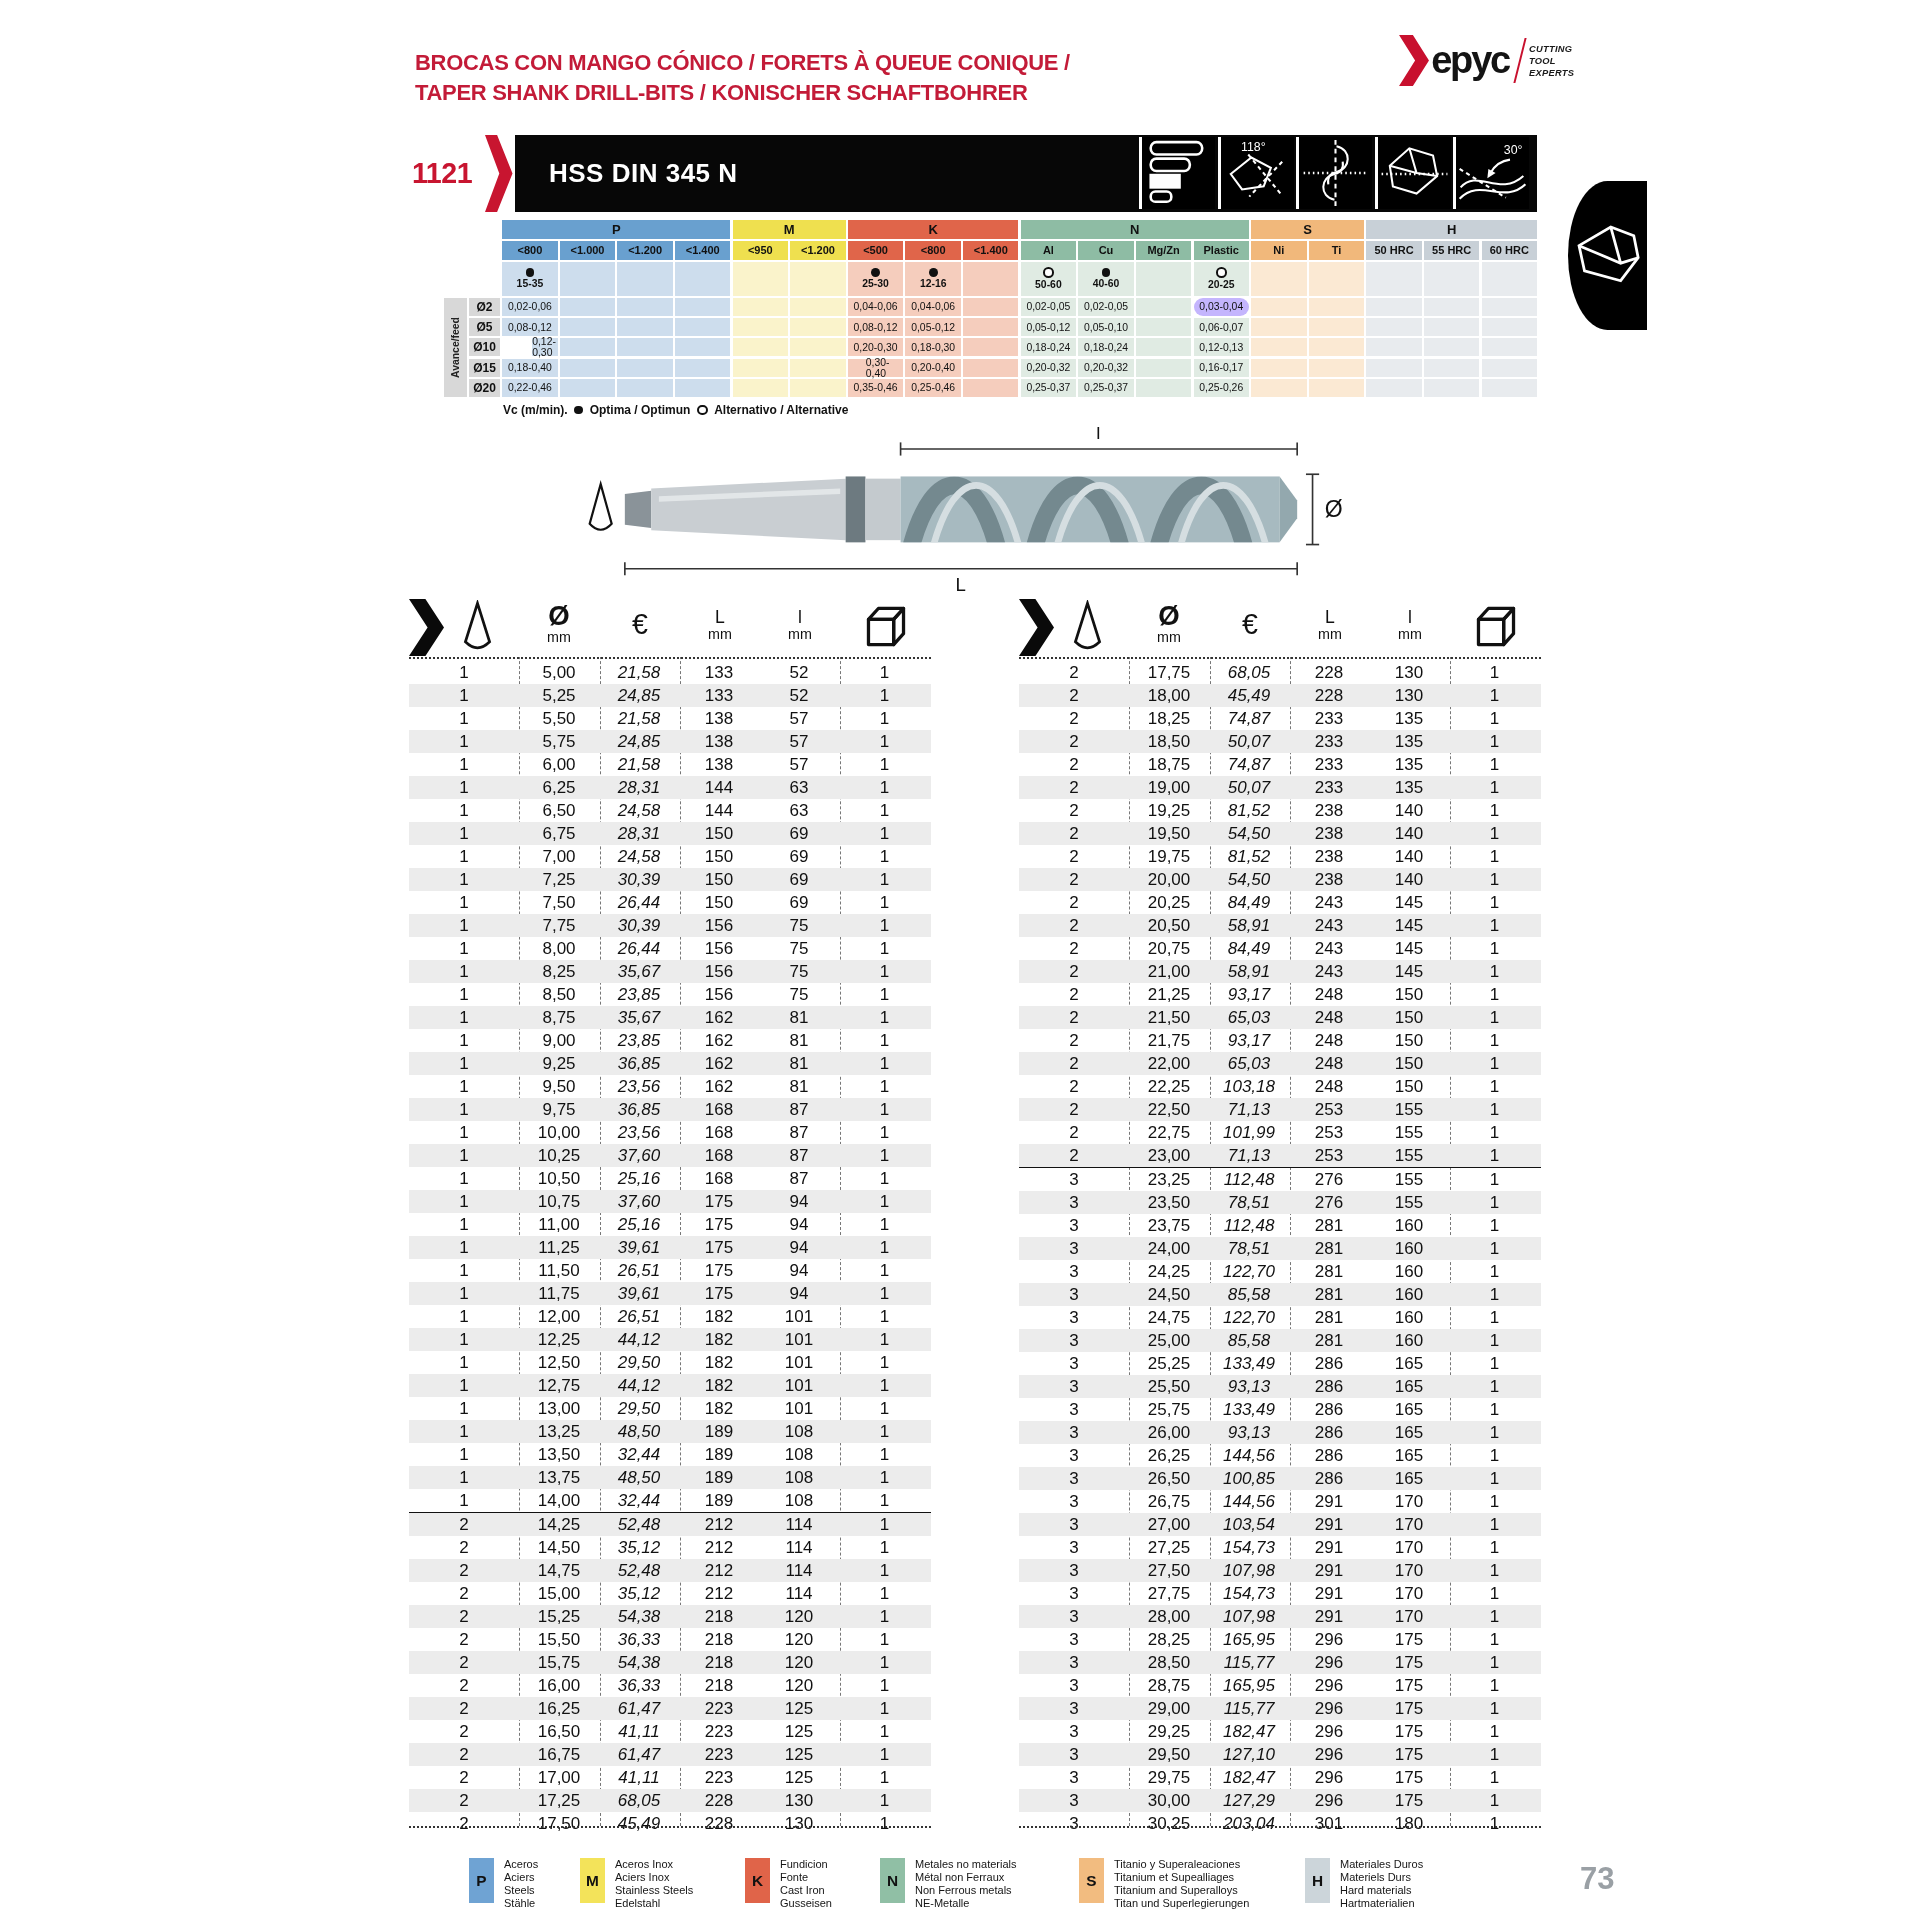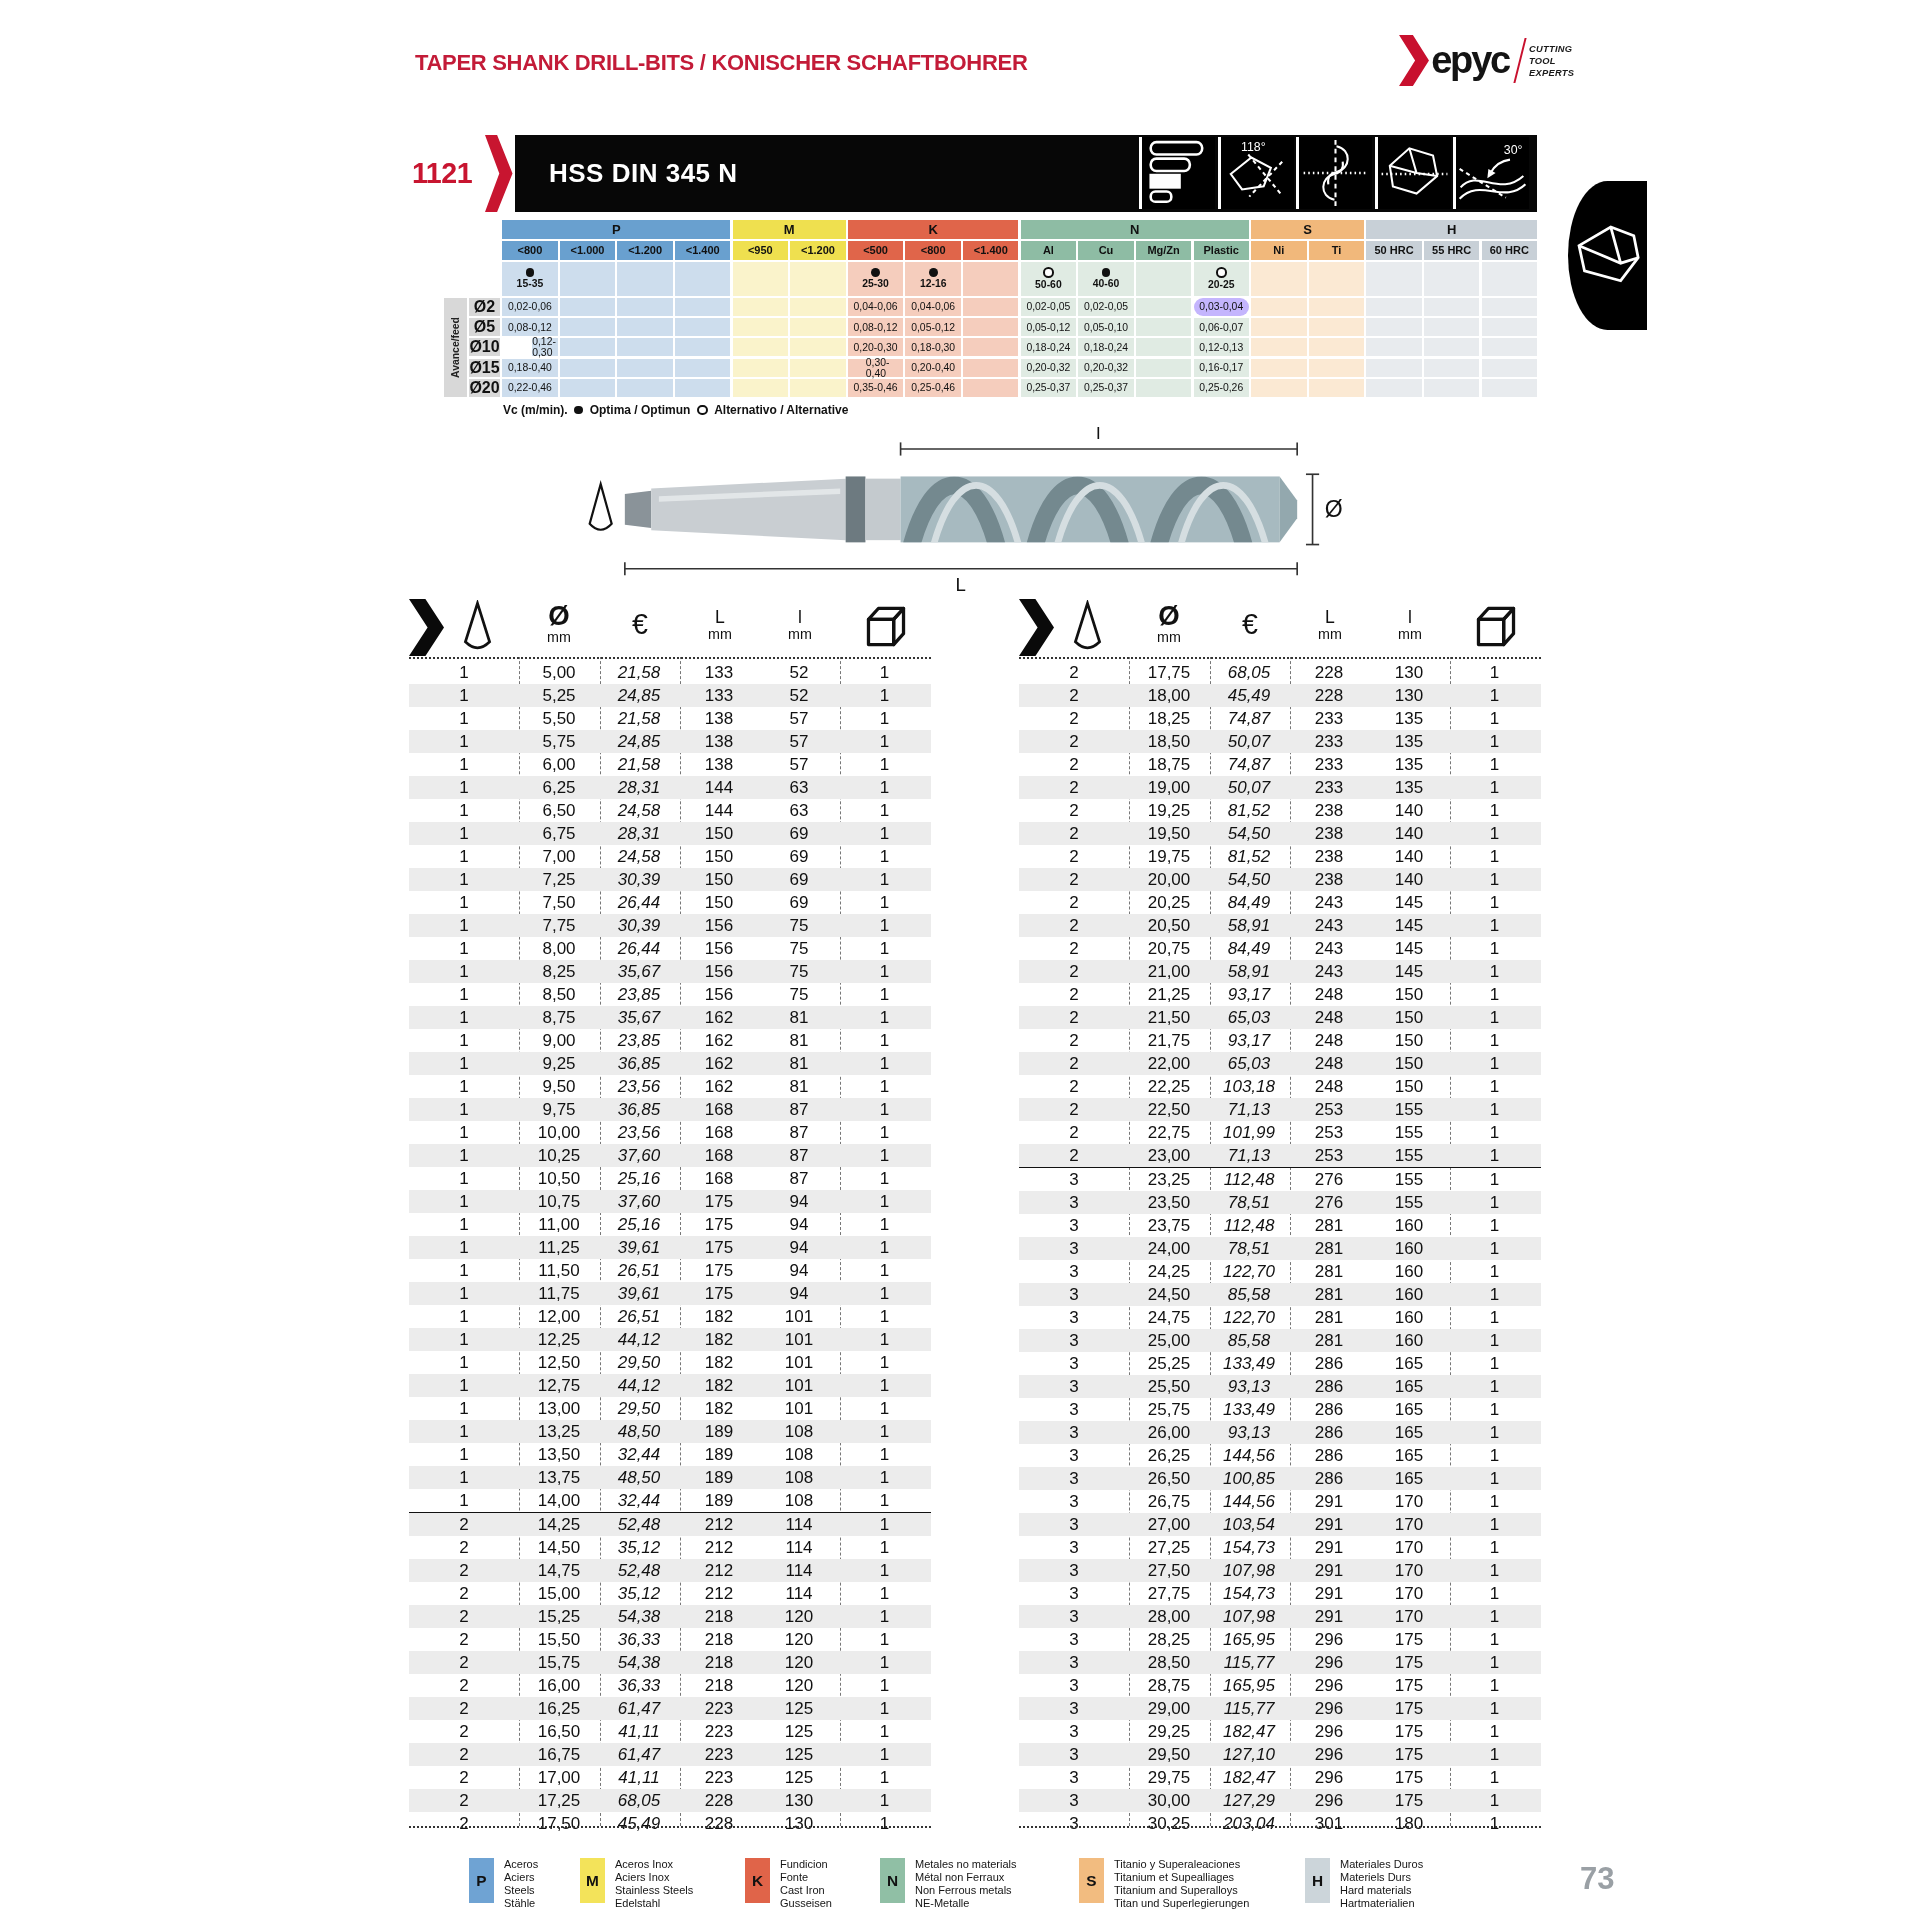--- a/index.html
+++ b/index.html
@@ -34,21 +34,21 @@
   .mgrid{position:absolute;left:469px;top:220px;width:1068px;display:grid;
          grid-template-columns:31px repeat(18,1fr);
          grid-template-rows:18.7px 18.7px 34px repeat(5,18px);gap:2.2px;}
   .mcell{display:flex;flex-direction:column;align-items:center;justify-content:center;}
   .ph{background:transparent;}
   .mhead{font-weight:bold;font-size:13px;}
   .msub{font-weight:bold;font-size:11px;}
   .mvc{gap:1.6px;}
   .vcv{font-size:10.4px;font-weight:bold;}
   .mval{font-size:10.4px;}
-  .mlabel{background:#d8d8d8;font-weight:bold;font-size:16px;}
+  .mlabel{background:#d8d8d8;font-weight:bold;font-size:12px;}
   .dot{width:8.8px;height:8.8px;border-radius:50%;background:#111;display:inline-block;}
   .ring{width:6.6px;height:6.6px;border-radius:50%;background:#fff;border:2.2px solid #111;display:inline-block;}
   .avance{position:absolute;left:444px;top:298px;width:23px;height:99px;background:#d8d8d8;
           display:flex;align-items:center;justify-content:center;overflow:hidden;}
   .avance span{transform:rotate(-90deg);white-space:nowrap;font-size:10.4px;font-weight:bold;color:#222;}
   .footnote{position:absolute;left:503px;top:403px;display:flex;align-items:center;gap:6.6px;
             font-size:12px;font-weight:bold;}
 
   
   .diagram{position:absolute;left:582px;top:427px;}
@@ -88,20 +88,21 @@
   .lline{font-size:11px;line-height:13px;color:#151515;}
   #legend{position:absolute;left:0;top:1858px;width:1926px;height:60px;}
   .pageno{position:absolute;left:1580px;top:1861px;font-size:31px;font-weight:bold;color:#9aa0a5;}
 </style>
 </head>
 <body>
 
 <div class="page">
 
   <div class="title">
+    <div>BROCAS CON MANGO CÓNICO / FORETS À QUEUE CONIQUE /</div>
     <div>TAPER SHANK DRILL-BITS / KONISCHER SCHAFTBOHRER</div>
   </div>
 
   <div class="logo">
     <svg width="30" height="51" viewBox="0 0 54 92">
       <polygon points="0,0 25,0 54,46 25,92 0,92 29,46" fill="#c8102e"></polygon>
     </svg>
     <span class="brandtxt">epyc</span>
     <div class="slash"></div>
     <div class="tagline">

